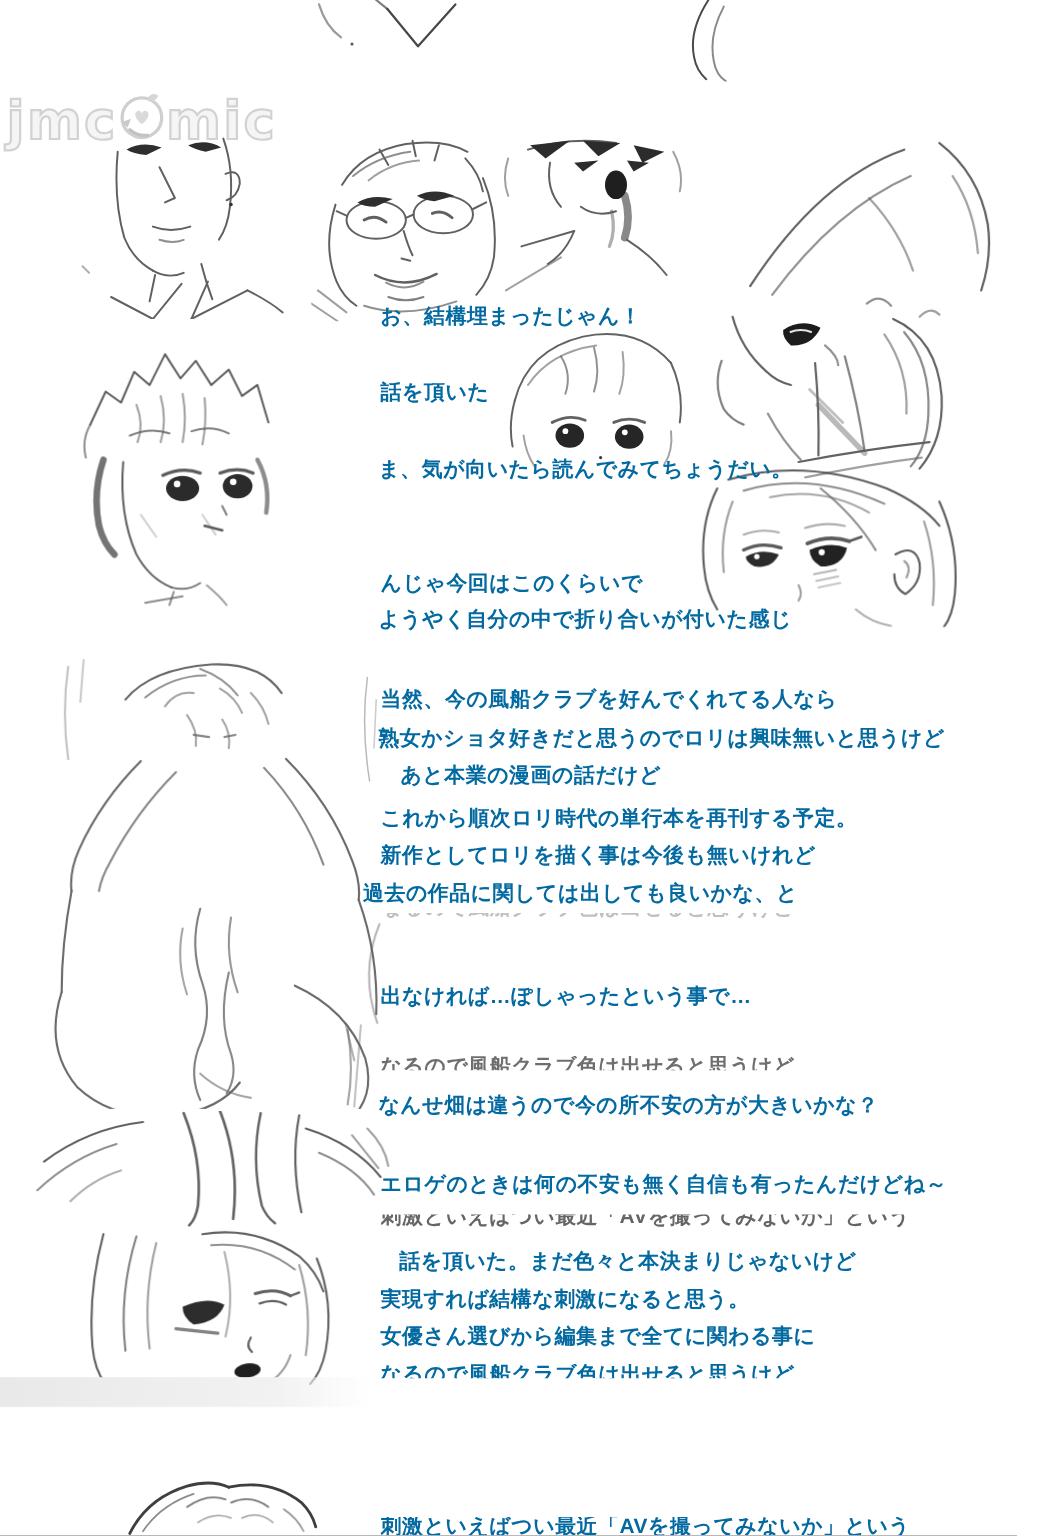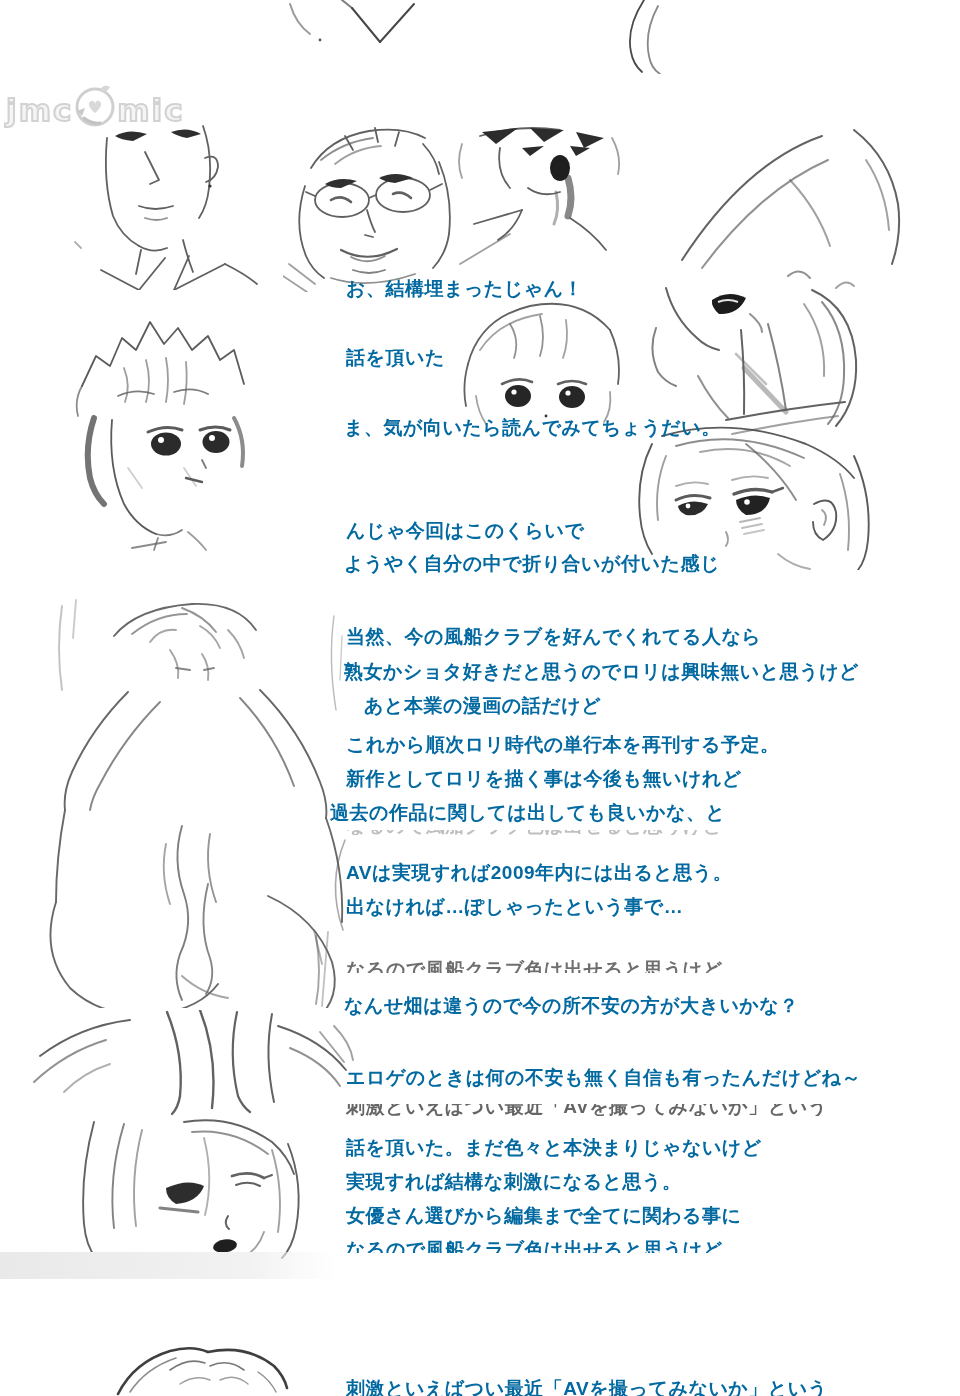--- a/index.html
+++ b/index.html
@@ -9,22 +9,22 @@
     font-family:"Liberation Sans","DejaVu Sans",sans-serif;
   }
   .line{
     position:absolute;font-size:19px;font-weight:600;letter-spacing:.5px;
     color:#0369a1;white-space:nowrap;line-height:19px;
   }
   .clip{position:absolute;overflow:hidden;width:530px;}
   .clip .line{position:static;display:block;}
   .ghost{color:#4b4b4b;}
   .wm{
-    position:absolute;left:6px;top:82px;display:flex;align-items:flex-end;
-    font-family:"DejaVu Sans",sans-serif;font-weight:800;font-size:31px;letter-spacing:2px;
+    position:absolute;left:6px;top:82px;display:flex;align-items:flex-start;
+    font-family:"DejaVu Sans",sans-serif;font-weight:800;font-size:48px;letter-spacing:2px;
     color:#f5f5f5;-webkit-text-stroke:2px #d2d2d2;
   }
   .wm svg{margin:0 -1px;}
   .sk{position:absolute;}
   .band{
     position:absolute;left:0;top:1252px;width:335px;height:27px;
     background:linear-gradient(90deg,#e9e9e9 0%,#f2f2f2 75%,rgba(245,245,245,0) 100%);
   }
 </style>
 </head>
@@ -350,35 +350,34 @@
   <div class="line" style="left:344px;top:662px">熟女かショタ好きだと思うのでロリは興味無いと思うけど</div>
   <div class="line" style="left:364px;top:696px">あと本業の漫画の話だけど</div>
   <div class="line" style="left:346px;top:735px">これから順次ロリ時代の単行本を再刊する予定。</div>
   <div class="line" style="left:346px;top:769px">新作としてロリを描く事は今後も無いけれど</div>
   <div class="line" style="left:330px;top:803px">過去の作品に関しては出しても良いかな、と</div>
 
   <div class="clip" style="left:346px;top:830px;height:5px;opacity:.35">
     <div class="line ghost" style="margin-top:-14px">なるので風船クラブ色は出せると思うけど</div>
   </div>
 
-  <div class="line" style="left:346px;top:863px">AVは実現すれば2009年内には出ると思う。</div>
   <div class="line" style="left:346px;top:897px">出なければ…ぽしゃったという事で…</div>
 
   <div class="clip" style="left:346px;top:960px;height:13px;opacity:.8">
     <div class="line ghost">なるので風船クラブ色は出せると思うけど</div>
   </div>
 
   <div class="line" style="left:344px;top:996px">なんせ畑は違うので今の所不安の方が大きいかな？</div>
   <div class="line" style="left:346px;top:1068px">エロゲのときは何の不安も無く自信も有ったんだけどね～</div>
 
   <div class="clip" style="left:346px;top:1104px;height:12px;opacity:.85">
     <div class="line ghost" style="margin-top:-7px">刺激といえばつい最近「AVを撮ってみないか」という</div>
   </div>
 
-  <div class="line" style="left:346px;top:1138px">話を頂いた。まだ色々と本決まりじゃないけど</div>
+  <div class="line" style="left:363px;top:1138px">話を頂いた。まだ色々と本決まりじゃないけど</div>
   <div class="line" style="left:346px;top:1172px">実現すれば結構な刺激になると思う。</div>
   <div class="line" style="left:346px;top:1206px">女優さん選びから編集まで全てに関わる事に</div>
 
   <div class="clip" style="left:346px;top:1240px;height:13px">
     <div class="line">なるので風船クラブ色は出せると思うけど</div>
   </div>
 
   <div class="clip" style="left:346px;top:1379px;height:17px">
     <div class="line">刺激といえばつい最近「AVを撮ってみないか」という</div>
   </div>

